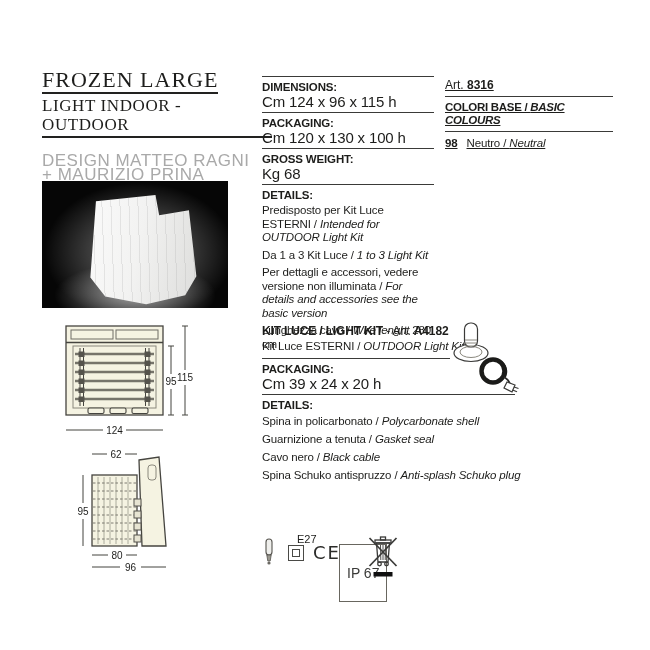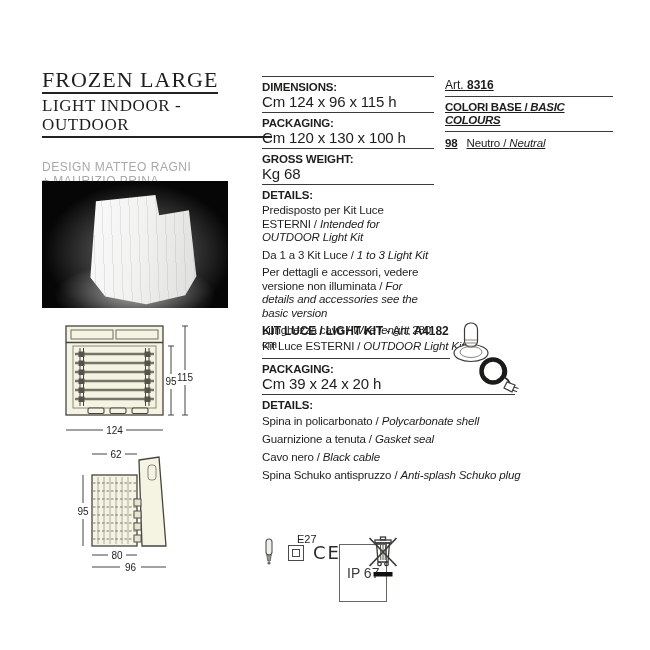--- a/index.html
+++ b/index.html
@@ -10,21 +10,21 @@
   
   #header{position:absolute;left:42px;top:68px;width:230px;}
   .title{
     font-family:"Liberation Serif",serif;font-size:22px;letter-spacing:1px;
     display:inline-block;border-bottom:2px solid #222220;padding-bottom:1px;line-height:23px;
   }
   .subtitle{
     font-family:"Liberation Serif",serif;font-size:17px;letter-spacing:.6px;
     display:inline-block;border-bottom:2px solid #222220;padding-bottom:2px;line-height:19px;margin-top:2px;
   }
-  .design{font-size:12px;letter-spacing:.5px;color:#a9a9a9;line-height:14px;margin-top:22px;}
+  .design{font-size:17px;letter-spacing:.5px;color:#a9a9a9;line-height:14px;margin-top:16px;}
   
   #photo{position:absolute;left:42px;top:181px;width:186px;height:127px;background:#060606;overflow:hidden;}
   #photo .floor-glow{position:absolute;left:5%;bottom:-8%;width:90%;height:45%;
     background:radial-gradient(ellipse at 50% 60%,rgba(255,255,255,.55),rgba(255,255,255,0) 68%);}
   #photo .bar-glow{position:absolute;inset:-6%;
     background:radial-gradient(ellipse at 52% 55%,rgba(255,255,255,.45),rgba(255,255,255,0) 62%);}
   #photo .bar{
     position:absolute;inset:0;
     clip-path:polygon(29% 16%,61% 11%,63% 27%,79% 23%,83% 75%,77% 90%,56% 97%,34% 91%,26% 76%);
     background-image:

